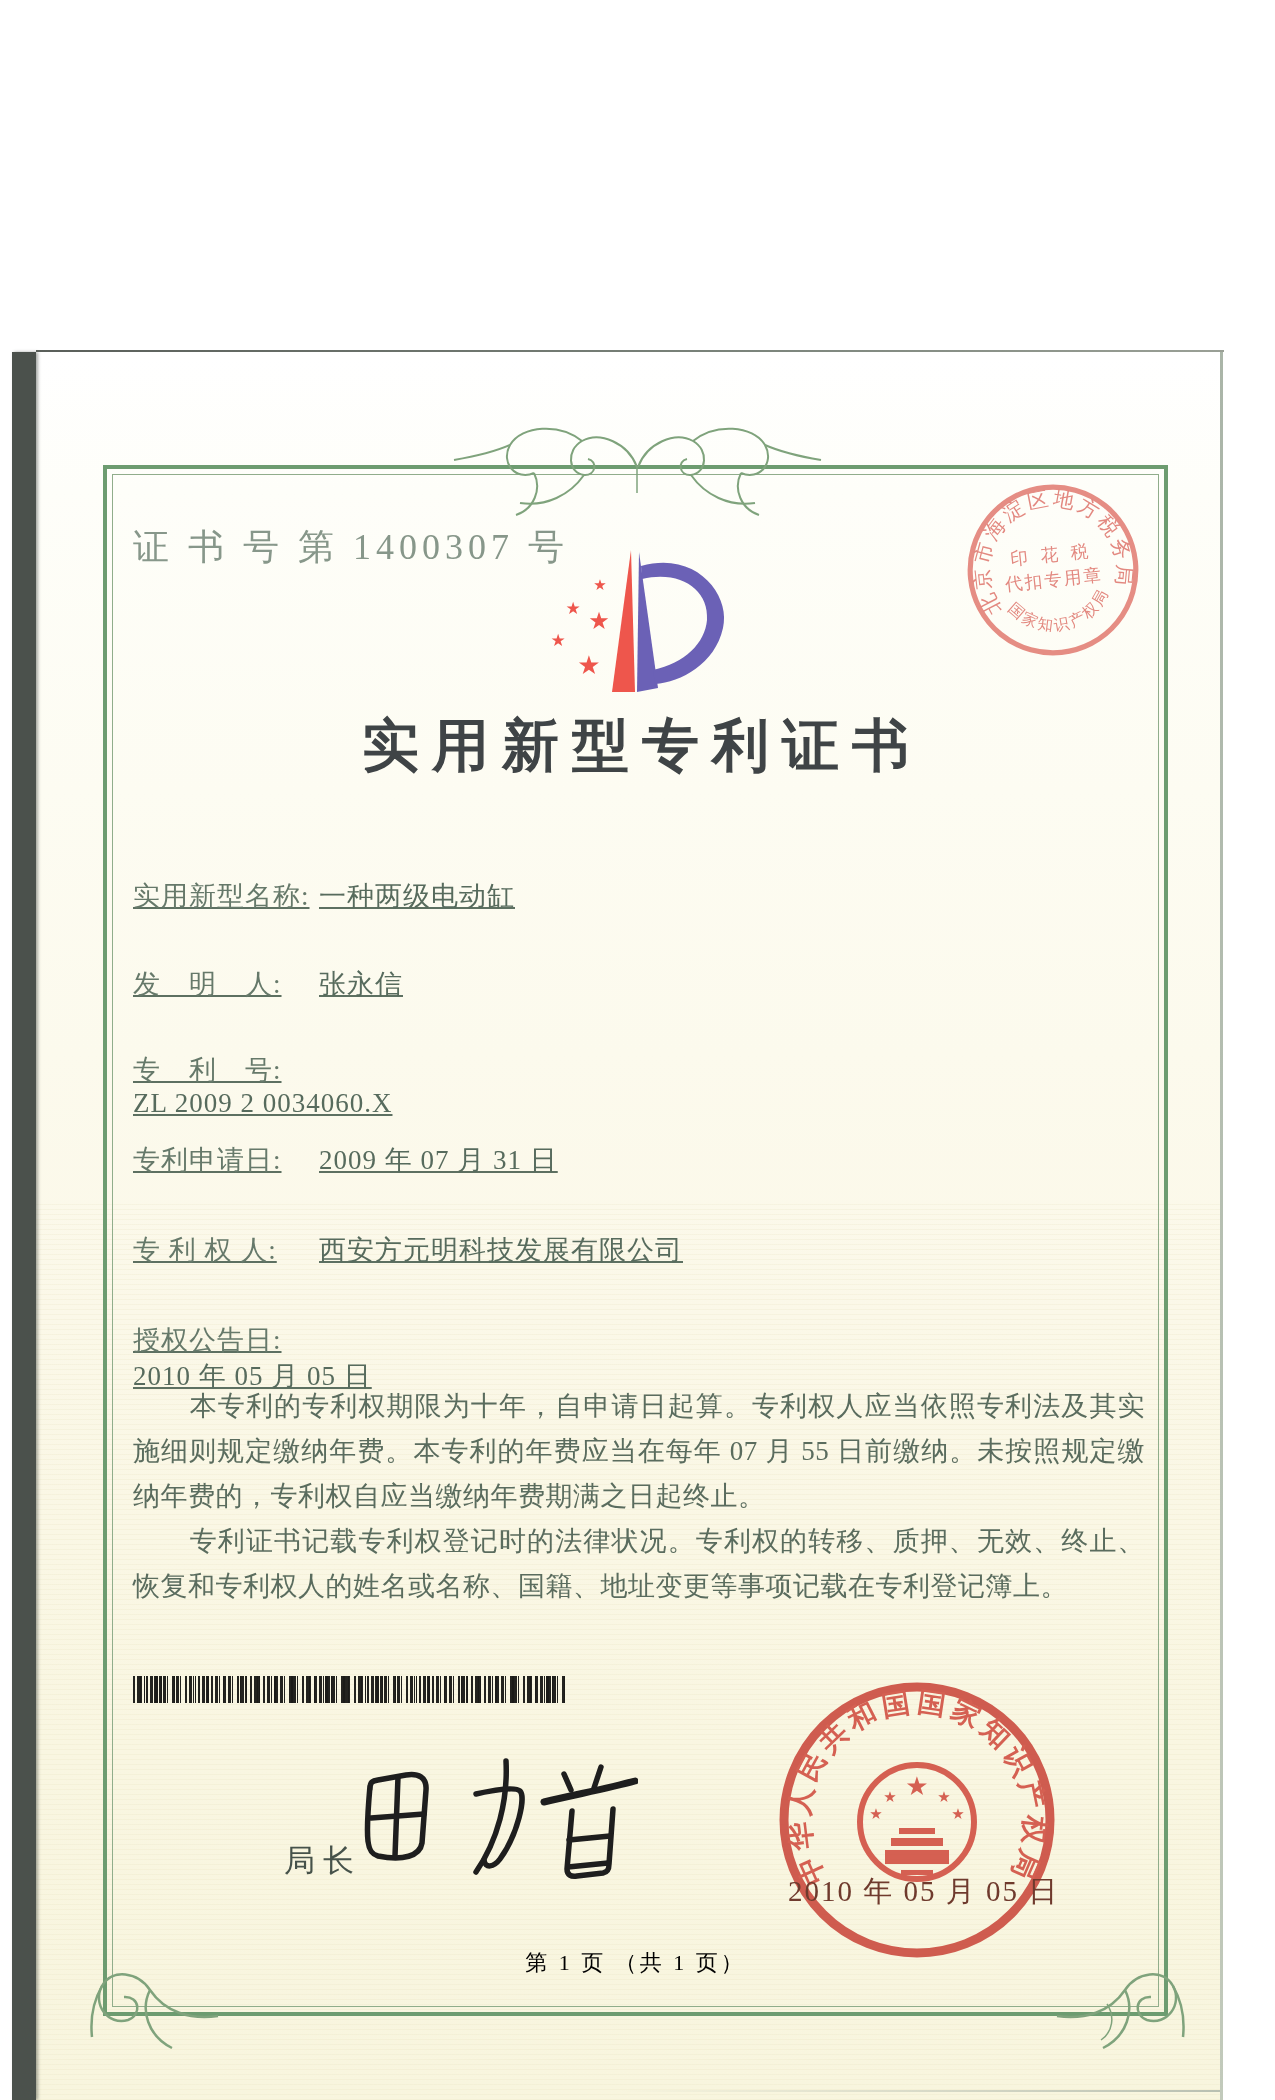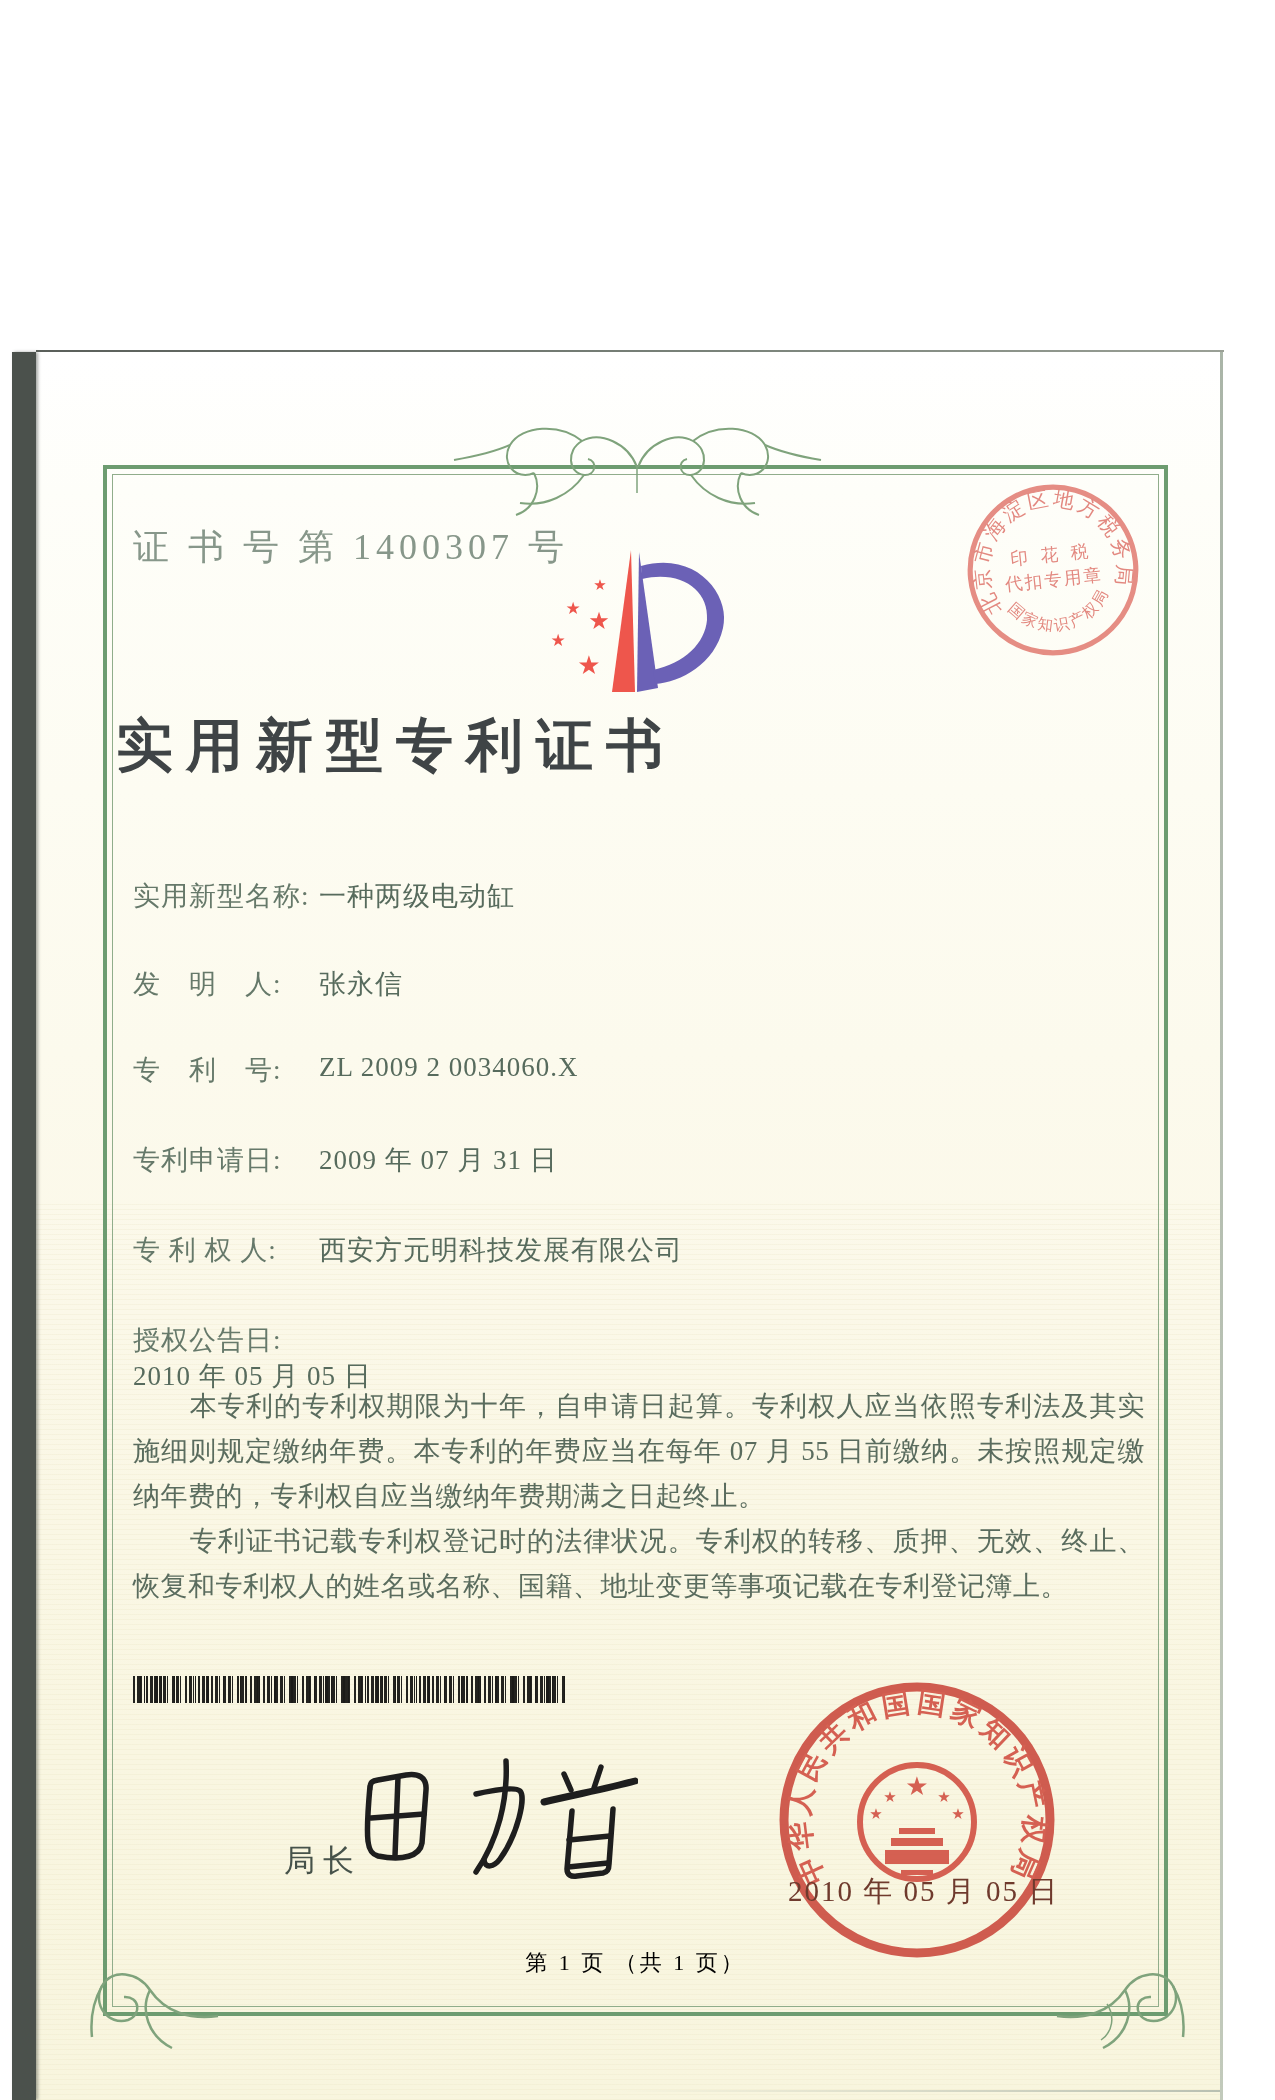--- a/index.html
+++ b/index.html
@@ -19,29 +19,29 @@
     background:repeating-linear-gradient(0deg,rgba(225,218,180,.18) 0 1px,transparent 1px 5px);}
 
   
   .frame{left:103px;top:465px;width:1065px;height:1551px;border:4px solid #6d9c70;box-sizing:border-box;}
   .frame-inner{position:absolute;left:5px;top:5px;right:5px;bottom:5px;border:1px solid #90ad8b;}
 
   .cert-no{left:133px;top:523px;font-size:36px;color:#87978a;letter-spacing:5px;}
 
   .logo{left:545px;top:522px;}
 
-  .title{left:103px;top:708px;width:1065px;font-size:57px;font-weight:600;
+  .title{left:103px;top:708px;width:1065px;text-align:center;font-size:57px;font-weight:600;
     color:#3f4446;letter-spacing:13px;padding-left:13px;box-sizing:border-box;}
 
   .tax-stamp{left:965px;top:482px;opacity:.82;transform:rotate(-6deg);}
 
-  .field-row{left:133px;width:1010px;font-size:27px;color:#5d7061;display:flex;letter-spacing:1px;}
+  .field-row{left:133px;width:1010px;font-size:27px;color:#5d7061;display:flex;letter-spacing:1px;text-decoration:underline;}
   .field-label{display:inline-block;width:186px;color:#66796a;flex:none;}
   .field-value{color:#576b5d;}
-  .row0{top:878px;} .row1{top:966px;} .row2{top:1052px;} .row3{top:1142px;} .row4{top:1232px;} .row5{top:1322px;flex-direction:column;}
+  .row0{top:878px;} .row1{top:966px;} .row2{top:1052px;flex-direction:column;} .row3{top:1142px;} .row4{top:1232px;} .row5{top:1322px;flex-direction:column;}
 
   .paragraphs{left:133px;top:1384px;width:1012px;font-size:27px;line-height:45px;color:#5a6c5e;text-align:justify;}
   .paragraphs p{margin:0;text-indent:2.1em;letter-spacing:.5px;}
 
   .barcode{left:133px;top:1676px;width:432px;height:27px;
     background:
       repeating-linear-gradient(90deg,#23231f 0 2px,transparent 2px 4px,#23231f 4px 7px,transparent 7px 8px,#23231f 8px 9px,transparent 9px 13px),
       repeating-linear-gradient(90deg,transparent 0 5px,#1b1b18 5px 8px,transparent 8px 11px,#1b1b18 11px 12px,transparent 12px 17px);}
 
   .director-label{left:262px;top:1840px;font-size:31px;color:#46524a;letter-spacing:8px;margin-left:22px;}

